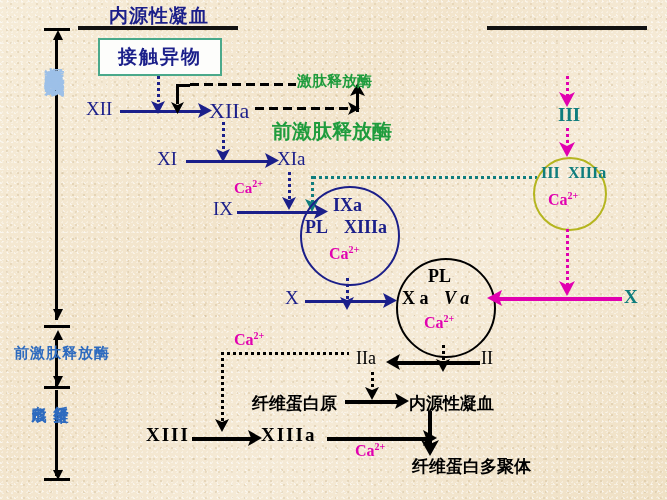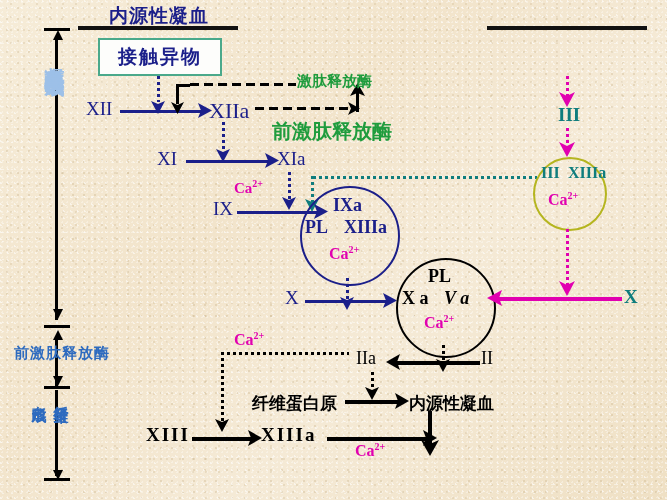--- a/index.html
+++ b/index.html
@@ -314,14 +314,15 @@
   </div>
   <div class="abs ca" style="left:355px;top:441px;font-size:16px;"><span>Ca</span><sup>2+</sup></div>
 
   <div class="abs" style="left:428px;top:411px;width:4px;height:34px;background:#000;"></div>
   <div class="abs" style="left:421px;top:440px;">
     <svg width="18" height="16" viewBox="0 0 18 16">
         <polygon points="9,16 0,0 9,4 18,0" fill="#000"></polygon>
       </svg>
   </div>
 
+  <div class="abs cjk bk" style="left:412px;top:455px;font-size:17px;font-weight:bold;">纤维蛋白多聚体</div>
 
 </div>
 
 </body></html>

